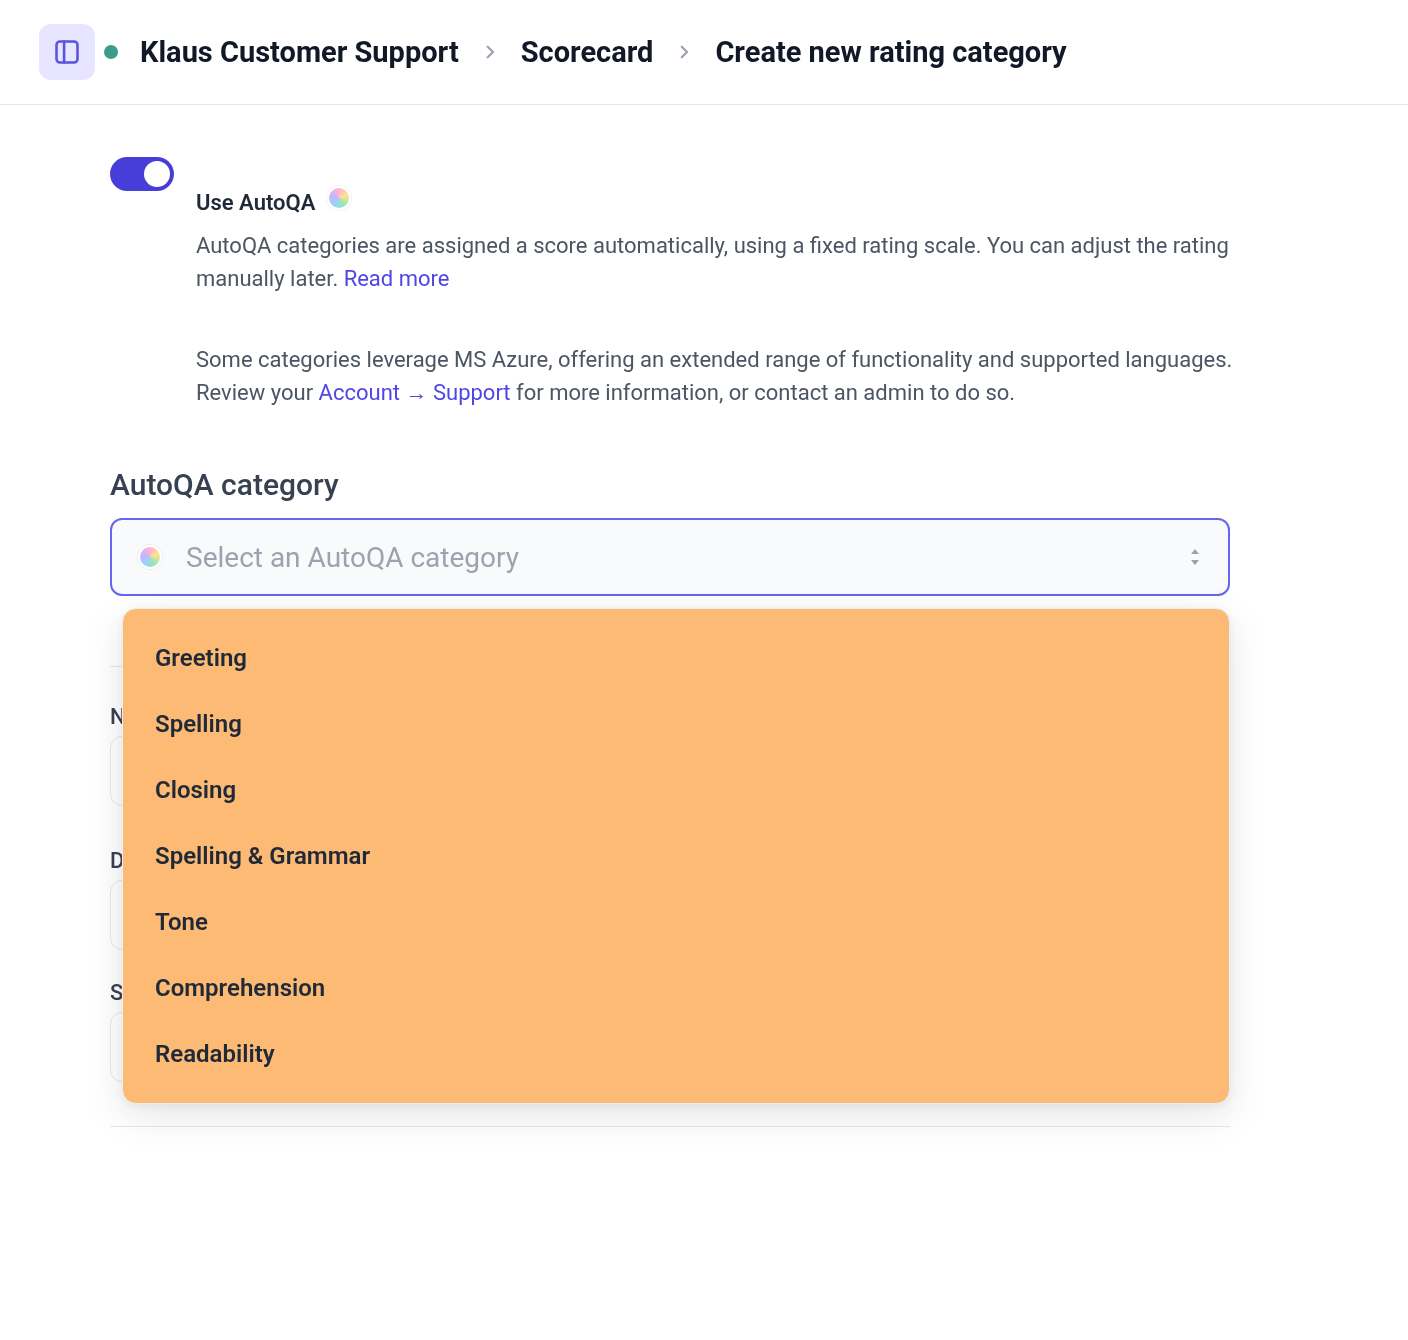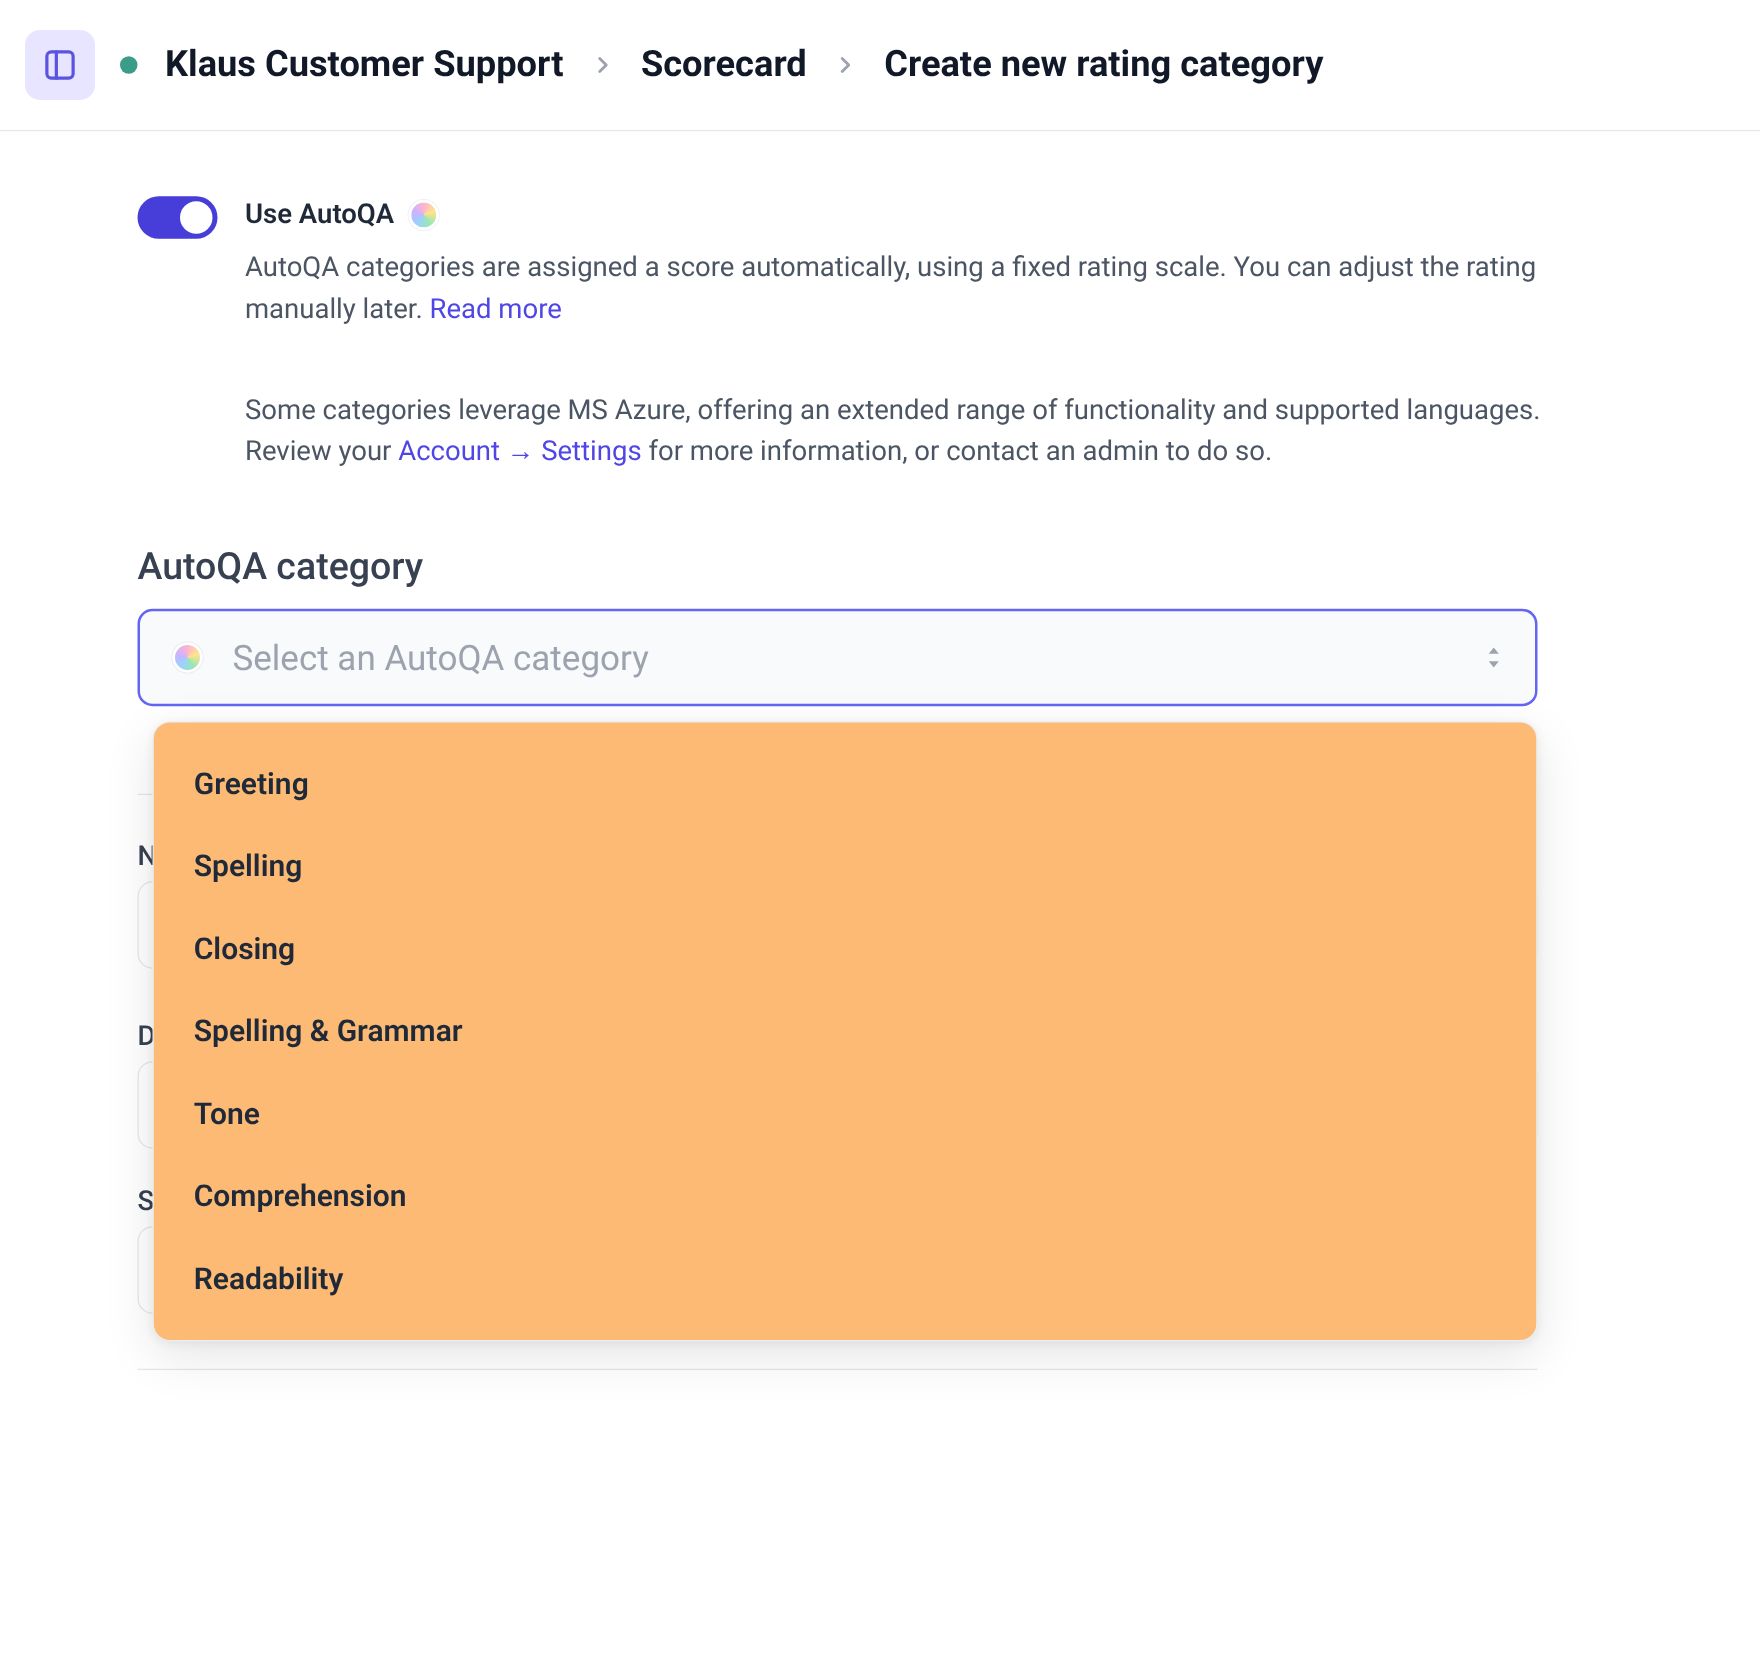--- a/index.html
+++ b/index.html
@@ -5,22 +5,22 @@
     * { box-sizing: border-box; margin: 0; padding: 0; }
     html, body {
       font-family: -apple-system, BlinkMacSystemFont, "Segoe UI", Roboto, Helvetica, Arial, sans-serif;
       background: #fff;
       color: #1a1f36;
       width: 1408px;
     }
     .header-bar {
       display: flex;
       align-items: center;
-      gap: 20px;
-      padding: 24px 20px;
+      gap: 9px;
+      padding: 24px 39px;
       border-bottom: 1px solid #e6e7eb;
     }
     .sidebar-btn {
       width: 56px;
       height: 56px;
       border-radius: 12px;
       background: #e7e5ff;
       display: flex;
       align-items: center;
       justify-content: center;
@@ -77,22 +77,22 @@
       background: #fff;
     }
     .toggle-body {
       flex: 1;
       color: #4b5563;
       font-size: 22px;
       line-height: 1.5;
     }
     .toggle-title-row {
       display: flex;
-      align-items: center;
       gap: 12px;
+      margin-top: 31px;
     }
     .toggle-title {
       font-weight: 600;
       color: #1f2937;
       font-size: 22px;
     }
     .rainbow-dot {
       width: 24px;
       height: 24px;
       border-radius: 50%;
@@ -227,21 +227,21 @@
     </div>
     <div class="toggle-body">
       <div class="toggle-title-row">
         <span class="toggle-title">Use AutoQA</span>
         <span class="rainbow-dot"></span>
       </div>
       <div class="toggle-desc">
         <span>AutoQA categories are assigned a score automatically, using a fixed rating scale. You can adjust the rating manually later. </span><span class="link">Read more</span>
       </div>
       <div class="toggle-desc second-para">
-        <span>Some categories leverage MS Azure, offering an extended range of functionality and supported languages. Review your </span><span class="link">Account</span> <span class="link" style="cursor:default">→</span> <span class="link">Settings</span><span> for more information, or contact an admin to do so.</span>
+        <span>Some categories leverage MS Azure, offering an extended range of functionality and supported languages. Review your </span><span class="link">Account</span> <span class="link" style="cursor:default">→</span> <span class="link">Support</span><span> for more information, or contact an admin to do so.</span>
       </div>
     </div>
   </div>
 
   <div class="section-label">AutoQA category</div>
 
   <div class="select-box">
     <span class="rainbow-dot"></span>
     <span class="select-placeholder">Select an AutoQA category</span>
     <span class="sort-caret">

